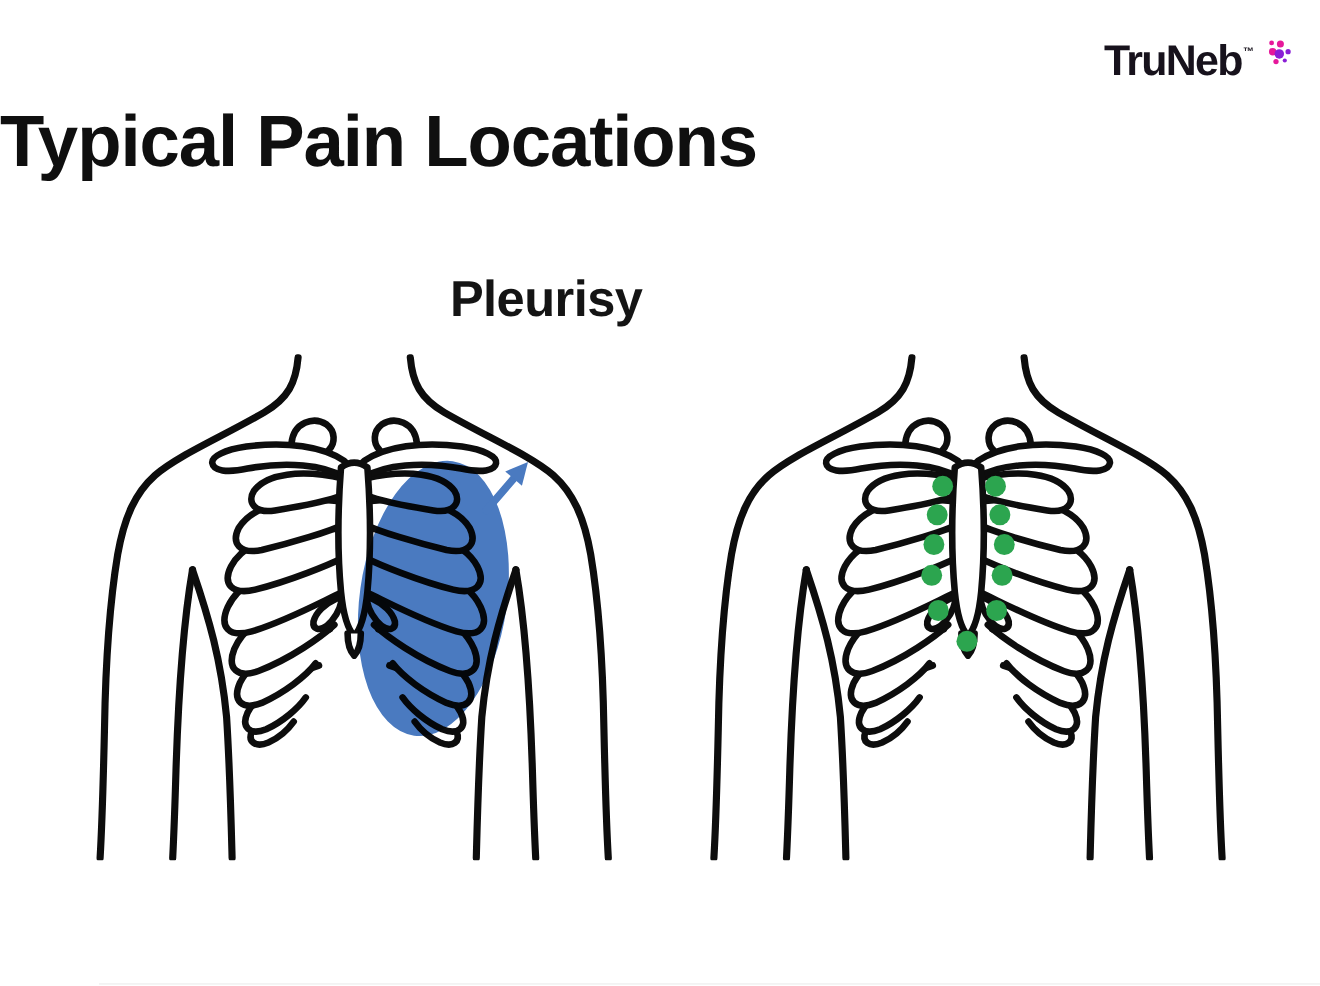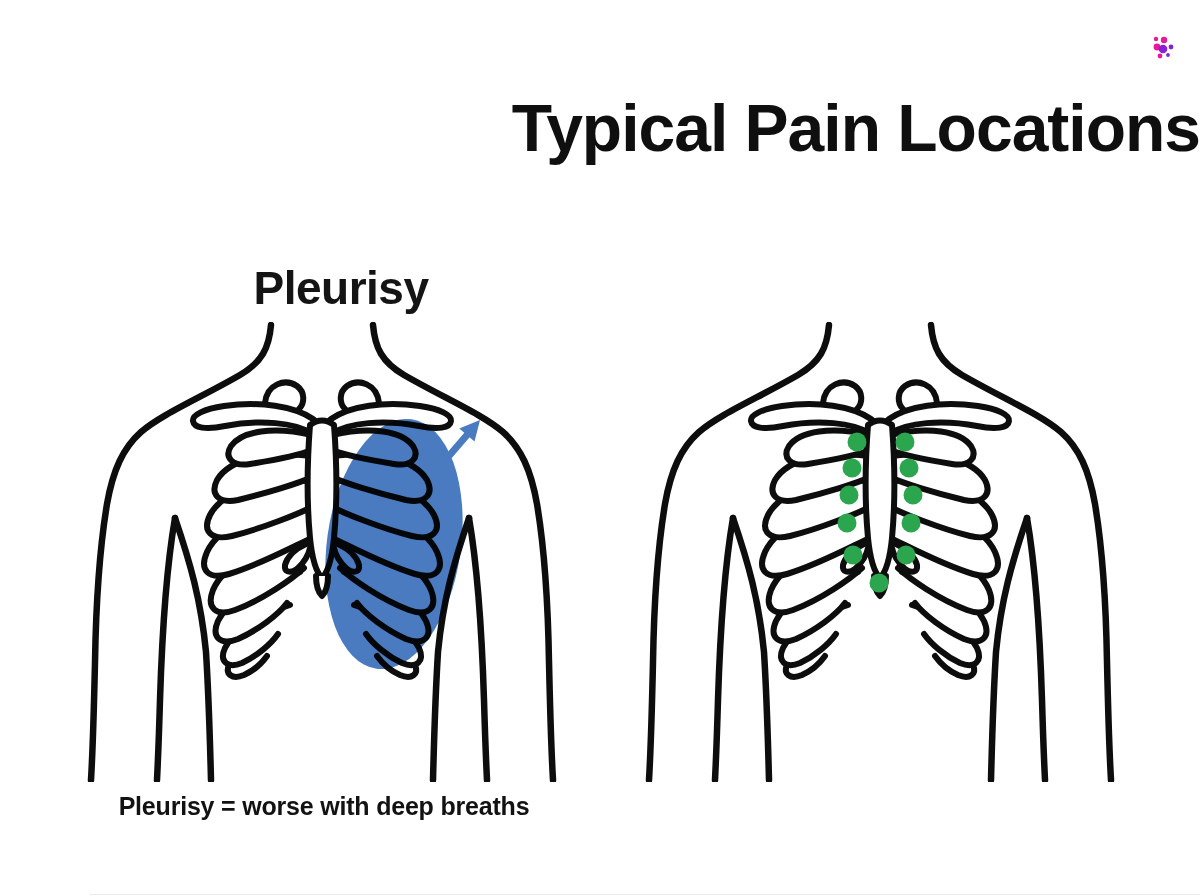--- a/index.html
+++ b/index.html
@@ -11,23 +11,23 @@
        font-family:"Liberation Sans",sans-serif;color:var(--ink);}
   .canvas{position:absolute;inset:0;background:var(--paper);}
 
   
   .brand{position:absolute;top:26px;right:16px;display:flex;align-items:flex-start;}
   .brand-text{font-size:39px;font-weight:800;letter-spacing:-1.5px;color:#17121c;line-height:1;margin-top:10px;}
   .brand-text sup{font-size:10px;font-weight:700;letter-spacing:0;vertical-align:18px;margin-left:1px;}
   .brand-dots{width:42px;height:50px;margin-left:2px;}
 
   
-  h1.title{position:absolute;top:90px;left:0;width:1200px;margin:0;text-align:right;
+  h1.title{position:absolute;top:90px;left:0;width:1200px;margin:0;text-align:left;
      font-size:66px;font-weight:800;letter-spacing:-1px;color:#0f0f0f;}
-  .panel-heading{position:absolute;top:244px;width:520px;margin:17px;text-align:center;
+  .panel-heading{position:absolute;top:244px;width:520px;margin:0;text-align:right;
      font-size:46px;font-weight:700;letter-spacing:-0.5px;color:#141414;}
   .pos-left{left:64px;} .pos-right{left:622px;}
 
   
   .figure{position:absolute;top:322px;width:520px;height:460px;}
 
   .caption{position:absolute;top:792px;width:520px;text-align:center;
      font-size:25px;font-weight:700;letter-spacing:-0.2px;color:#121212;}
 
   
@@ -74,20 +74,21 @@
         <use href="#torso-half"></use>
         <use href="#torso-half" transform="translate(516 0) scale(-1 1)"></use>
 
         <path class="bone" d="M 246,103 C 243,142 243,184 246,216 C 248,236 252,250 258,256 C 264,250 268,236 270,216 C 273,184 273,142 270,103 C 262,97 254,97 246,103 Z"></path>
         <path class="bone" d="M 252,254 C 252,263 254,270 258,274 C 262,270 264,263 264,254"></path>
       </g>
     </defs>
   </svg>
 
   <header class="brand">
+    <div class="brand-text"><span>TruNeb</span><sup>™</sup></div>
     <svg class="brand-dots" viewBox="0 0 42 50">
       <circle class="ldp" cx="14" cy="13" r="2.2"></circle>
       <circle class="ldp" cx="22" cy="14" r="3.2"></circle>
       <circle class="ldp" cx="15" cy="21" r="3.4"></circle>
       <circle class="ldv" cx="21" cy="23" r="4.3"></circle>
       <circle class="ldv" cx="29" cy="21" r="2.4"></circle>
       <circle class="ldp" cx="18" cy="30" r="2.4"></circle>
       <circle class="ldv" cx="26" cy="29" r="1.9"></circle>
     </svg>
   </header>
@@ -117,16 +118,15 @@
       <circle class="tender" cx="231" cy="233" r="9.5"></circle>
       <circle class="tender" cx="283" cy="120" r="9.5"></circle>
       <circle class="tender" cx="287" cy="146" r="9.5"></circle>
       <circle class="tender" cx="291" cy="173" r="9.5"></circle>
       <circle class="tender" cx="289" cy="201" r="9.5"></circle>
       <circle class="tender" cx="284" cy="233" r="9.5"></circle>
       <circle class="tender" cx="257" cy="261" r="9.5"></circle>
     </g>
   </svg>
 
-  <div class="caption pos-left">Pleurisy = worse with deep breaths</div>
 
   <div class="bottom-hairline"></div>
 </div>
 
 </body></html>

